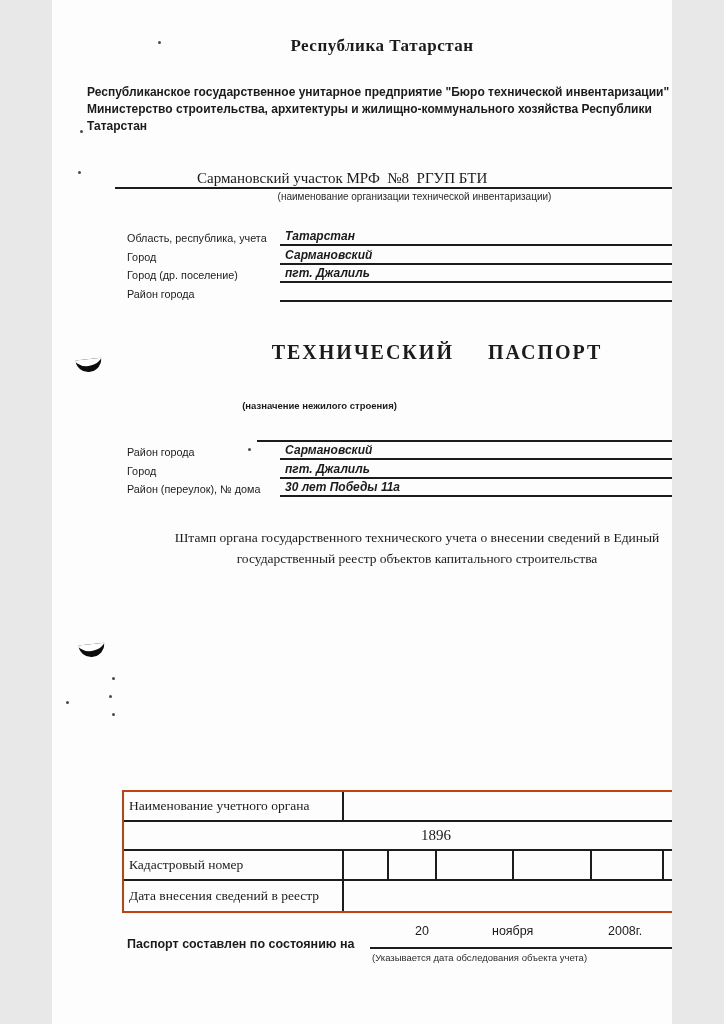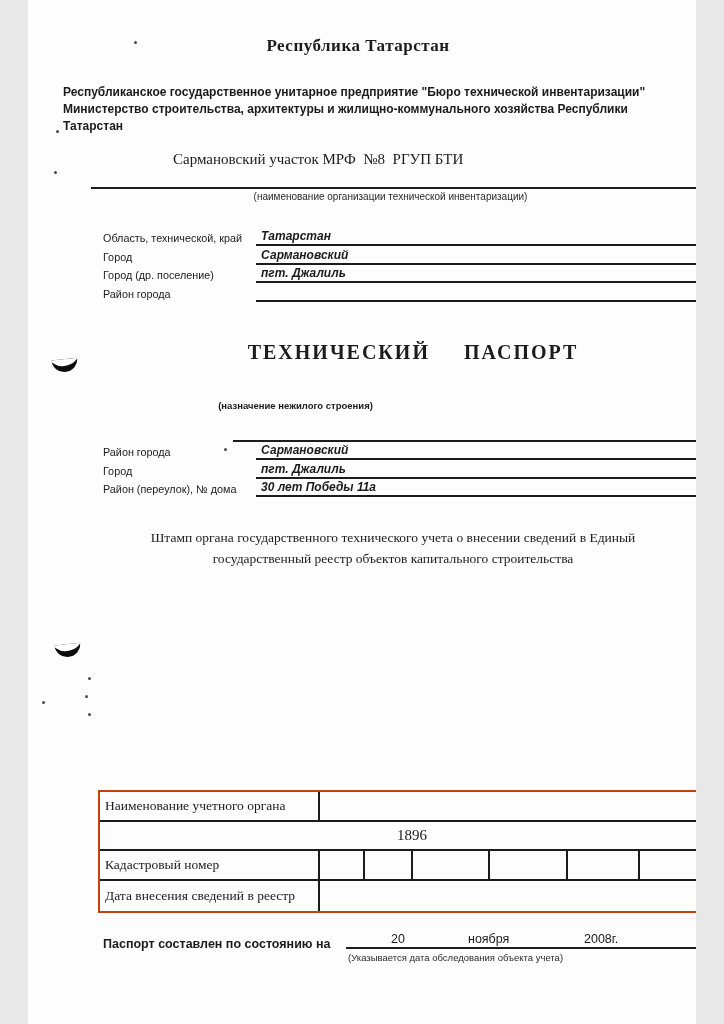--- a/index.html
+++ b/index.html
@@ -1,32 +1,32 @@
 <!DOCTYPE html>
 <html><head>
 <meta charset="utf-8">
 <style>
   html,body{margin:0;padding:0;background:#e8e8e8;}
   .page{
-    position:relative;width:668px;height:1024px;margin:0 auto;
+    position:relative;width:620px;height:1024px;margin:0 auto;
     background:#fdfdfd;overflow:hidden;
     font-family:"Liberation Sans","DejaVu Sans",sans-serif;
     color:#1b1b1b;
   }
   .pre{white-space:pre;}
 
   
   .republic{position:absolute;top:36px;left:0;width:660px;text-align:center;
     font-family:"Liberation Serif","DejaVu Serif",serif;font-weight:bold;
     font-size:17px;letter-spacing:.5px;}
   .org-desc{position:absolute;top:84px;left:35px;width:655px;text-align:left;
     font-weight:bold;font-size:12px;line-height:17px;}
   .org-unit-line{position:absolute;top:165px;left:63px;width:639px;height:22px;
     border-bottom:2.5px solid #1c1c1c;}
-  .org-unit-line span{position:absolute;left:82px;bottom:19px;
+  .org-unit-line span{position:absolute;left:82px;bottom:0;
     font-family:"Liberation Serif","DejaVu Serif",serif;font-size:15px;}
   .org-unit-caption{position:absolute;top:191px;left:35px;width:655px;
     text-align:center;font-size:10px;color:#2a2a2a;}
 
   
   .loc-block{position:absolute;left:75px;width:627px;}
   .loc-top{top:228px;}
   .loc-bottom{top:442px;}
   .loc-row{display:flex;height:18.4px;}
   .loc-label{width:153px;font-size:10.8px;align-self:flex-end;line-height:15px;}
@@ -70,21 +70,21 @@
   .kad-cell:nth-child(3){width:77px;}
   .kad-cell:nth-child(4){width:78px;}
   .kad-cell:nth-child(5){width:72px;}
   .kad-cell:nth-child(6){flex:1;border-right:none;}
 
   
   .footer-label{position:absolute;top:937px;left:75px;font-weight:bold;
     font-size:12.5px;}
   .footer-line{position:absolute;top:931px;left:318px;width:390px;height:16px;
     border-bottom:2px solid #1c1c1c;}
-  .footer-line span{position:absolute;bottom:1px;font-size:12.5px;}
+  .footer-line span{position:absolute;bottom:9px;font-size:12.5px;}
   .f-day{left:45px;}
   .f-month{left:122px;}
   .f-year{left:238px;}
   .footer-caption{position:absolute;top:952px;left:320px;font-size:9.5px;
     color:#2a2a2a;}
 
   
   .crescent{position:absolute;width:26px;height:13px;overflow:hidden;
     transform:rotate(-6deg);}
   .crescent::before{content:'';position:absolute;top:-13px;left:0;width:26px;
@@ -109,21 +109,21 @@
     <span style="display:block">Татарстан</span>
   </div>
 
   <div class="org-unit-line">
     <span class="pre">Сармановский участок МРФ  №8  РГУП БТИ</span>
   </div>
   <div class="org-unit-caption">(наименование организации технической инвентаризации)</div>
 
   <div class="loc-block loc-top">
     <div class="loc-row">
-      <span class="loc-label">Область, технической, край</span>
+      <span class="loc-label">Область, республика, учета</span>
       <div class="loc-value">Татарстан</div>
     </div>
     <div class="loc-row">
       <span class="loc-label">Город</span>
       <div class="loc-value">Сармановский</div>
     </div>
     <div class="loc-row">
       <span class="loc-label">Город (др. поселение)</span>
       <div class="loc-value">пгт. Джалиль</div>
     </div>

